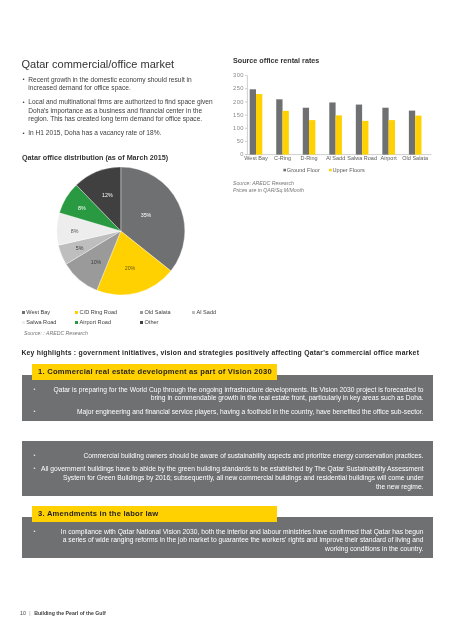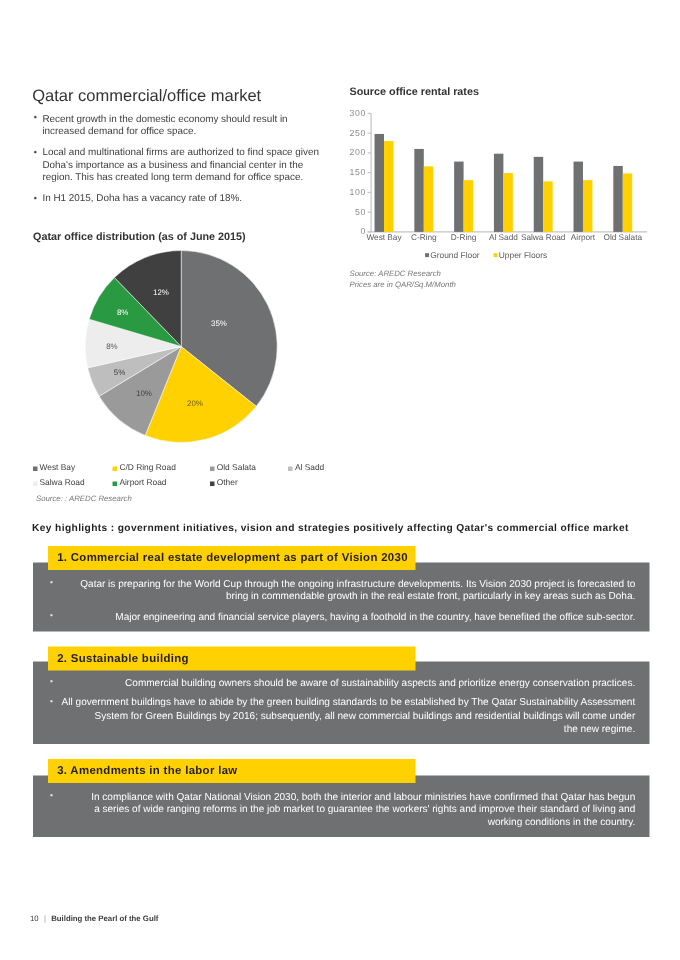--- a/index.html
+++ b/index.html
@@ -68,21 +68,21 @@
 <div class="page">
 
   <div class="h1">Qatar commercial/office market</div>
 
   <ul class="bullets">
     <li>Recent growth in the domestic economy should result in increased demand for office space.</li>
     <li>Local and multinational firms are authorized to find space given Doha's importance as a business and financial center in the region. This has created long term demand for office space.</li>
     <li>In H1 2015, Doha has a vacancy rate of 18%.</li>
   </ul>
 
-  <div class="h2 pie-title">Qatar office distribution (as of June 2015)</div>
+  <div class="h2 pie-title">Qatar office distribution (as of March 2015)</div>
   <div class="pie-wrap"><svg width="200" height="140" viewBox="0 0 200 140">
         <path d="M 100.8 71 L 100.8 7 A 64 64 0 0 1 150.8372148779539 110.90334731895896 Z" fill="#6f7072" stroke="#ffffff" stroke-width="0.35"></path>
         <path d="M 100.8 71 L 150.8372148779539 110.90334731895896 A 64 64 0 0 1 76.78291168772004 130.3226724701454 Z" fill="#ffd100" stroke="#ffffff" stroke-width="0.35"></path>
         <path d="M 100.8 71 L 76.78291168772004 130.3226724701454 A 64 64 0 0 1 46.07086316765783 104.17712437187359 Z" fill="#9a9a9a" stroke="#ffffff" stroke-width="0.35"></path>
         <path d="M 100.8 71 L 46.07086316765783 104.17712437187359 A 64 64 0 0 1 38.404613620363286 85.24133977320413 Z" fill="#bebebe" stroke="#ffffff" stroke-width="0.35"></path>
         <path d="M 100.8 71 L 38.404613620363286 85.24133977320413 A 64 64 0 0 1 39.44525740565372 52.79023445561392 Z" fill="#ededed" stroke="#ffffff" stroke-width="0.35"></path>
         <path d="M 100.8 71 L 39.44525740565372 52.79023445561392 A 64 64 0 0 1 56.276316761376876 25.025641593745426 Z" fill="#2a9a42" stroke="#ffffff" stroke-width="0.35"></path>
         <path d="M 100.8 71 L 56.276316761376876 25.025641593745426 A 64 64 0 0 1 100.79999999999998 7 Z" fill="#404040" stroke="#ffffff" stroke-width="0.35"></path>
         <text x="126" y="57.199999999999996" text-anchor="middle" font-size="5.3" fill="#ffffff" font-family="Liberation Sans, sans-serif">35%</text>
         <text x="110" y="110.4" text-anchor="middle" font-size="5.3" fill="#6b5a10" font-family="Liberation Sans, sans-serif">20%</text>
@@ -187,23 +187,20 @@
           <span class="t">1. Commercial real estate development as part of Vision 2030</span>
         </div>
       </div>
       <div class="sec" style="top: 431px; height: 64.5px;">
         <div class="sec-body" style="top: 10px; height: 54.5px;">
           <ul>
             <li>Commercial building owners should be aware of sustainability aspects and prioritize energy conservation practices.</li>
             <li>All government buildings have to abide by the green building standards to be established by The Qatar Sustainability Assessment<br>System for Green Buildings by 2016; subsequently, all new commercial buildings and residential buildings will come under<br>the new regime.</li>
           </ul>
         </div>
-        <div class="sec-bar" style="top: 0px;">
-          <span class="t">2. Sustainable building</span>
-        </div>
       </div>
       <div class="sec" style="top: 506px; height: 51.5px;">
         <div class="sec-body" style="top: 11px; height: 40.5px;">
           <ul>
             <li>In compliance with Qatar National Vision 2030, both the interior and labour ministries have confirmed that Qatar has begun<br>a series of wide ranging reforms in the job market to guarantee the workers' rights and improve their standard of living and<br>working conditions in the country.</li>
           </ul>
         </div>
         <div class="sec-bar" style="top: 0px;">
           <span class="t">3. Amendments in the labor law</span>
         </div>

